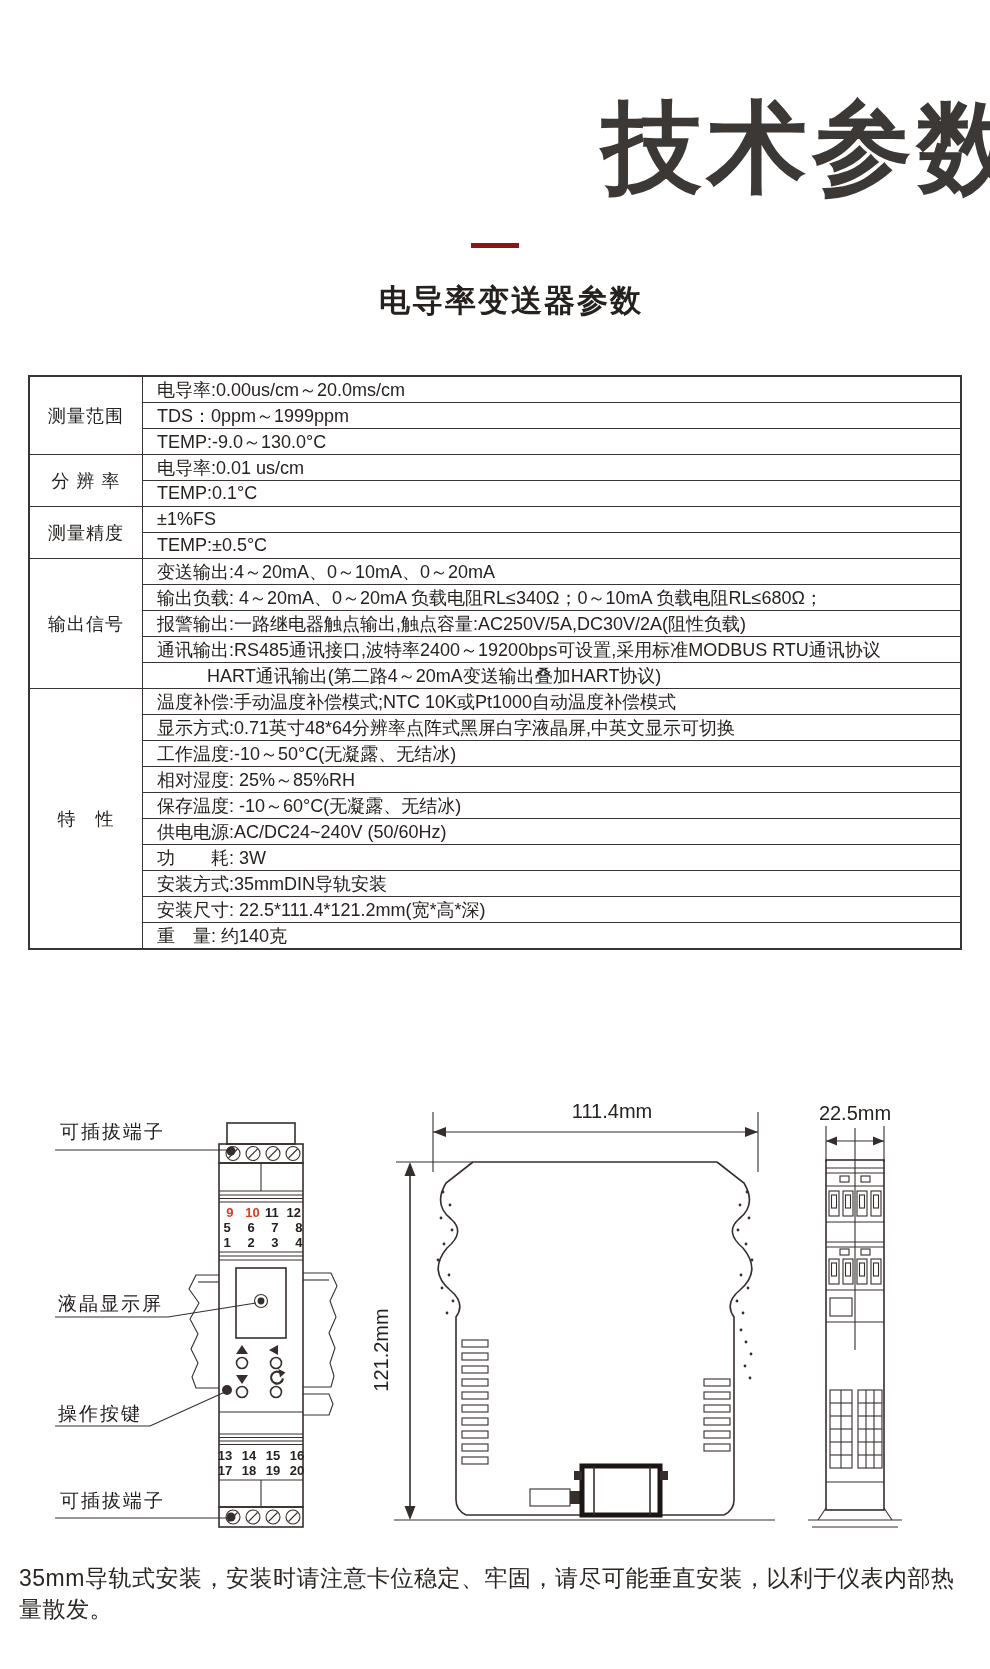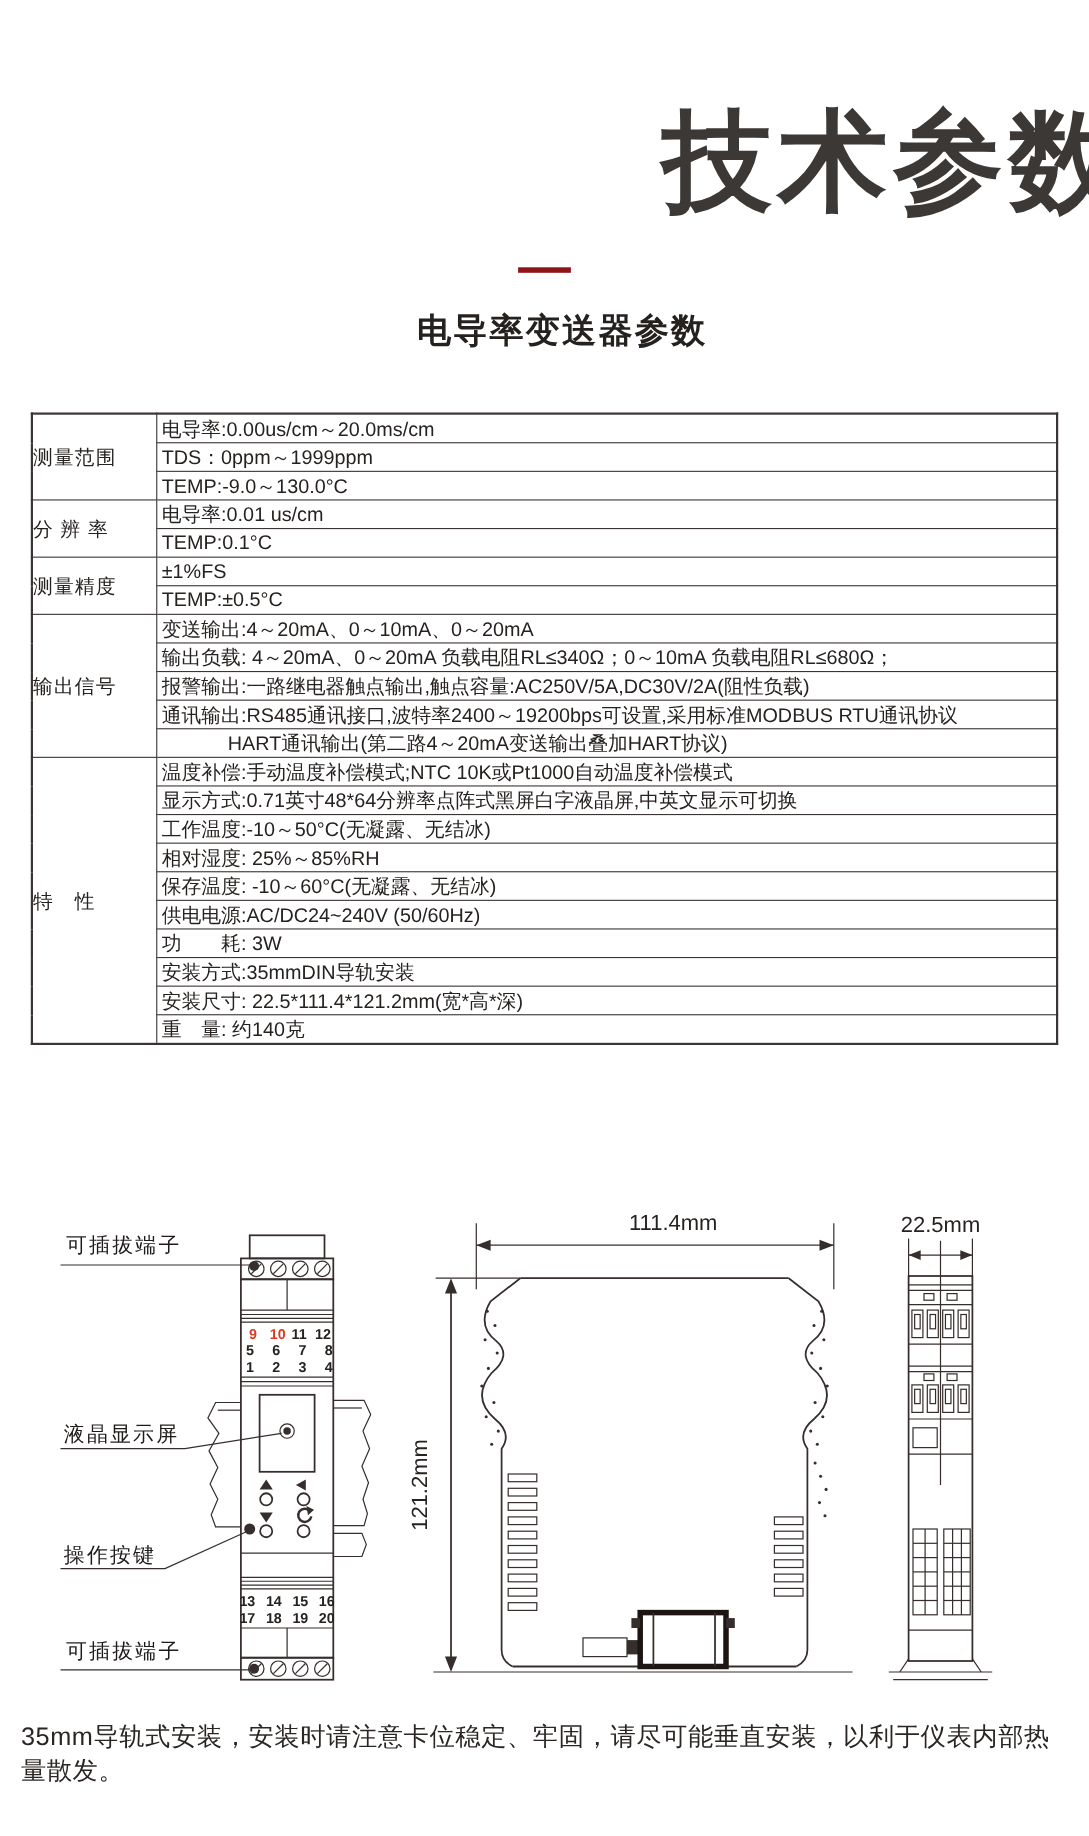--- a/index.html
+++ b/index.html
@@ -3,22 +3,22 @@
 <meta charset="utf-8">
 <style>
   html,body{margin:0;padding:0;background:#ffffff;}
   body{width:990px;height:1669px;position:relative;font-family:"Liberation Sans","DejaVu Sans",sans-serif;color:#262220;}
   .page{position:absolute;inset:0;background:#fff;overflow:hidden;}
   .title{position:absolute;top:92px;left:0;width:990px;text-align:right;font-size:100px;font-weight:bold;color:#3b3836;letter-spacing:5px;line-height:1.1;margin-left:32px;}
   .divider{position:absolute;top:243px;left:471px;width:48px;height:5px;background:#8e1418;}
   .subtitle{position:absolute;top:280px;left:0;width:990px;text-align:center;font-size:31px;font-weight:bold;color:#25211f;letter-spacing:2px;margin-left:16px;}
   table.spec{position:absolute;left:28px;top:375px;width:934px;border-collapse:collapse;border:2.5px solid #3a3534;table-layout:fixed;}
   .spec td{border:1.5px solid #3a3534;height:25px;font-size:18px;padding:0;vertical-align:middle;white-space:nowrap;overflow:hidden;color:#262220;}
-  .spec td.cat{width:112px;letter-spacing:1px;margin-left:34px;}
-  .spec td.val{padding-left:4px;}
+  .spec td.cat{width:112px;text-align:center;letter-spacing:1px;margin-left:34px;}
+  .spec td.val{padding-left:14px;}
   .spec td.val.indent{padding-left:64px;}
   .footer{position:absolute;left:19px;top:1563px;width:950px;font-size:23px;color:#2b2623;letter-spacing:0.5px;}
   svg.diagram{position:absolute;left:0;top:1020px;}
   .ln{stroke:#362e2c;fill:none;stroke-width:1.6px;}
   .thin{stroke:#362e2c;fill:none;stroke-width:1.1px;}
   .thick{stroke:#1c1513;fill:none;stroke-width:5px;}
   .fillink{fill:#362e2c;stroke:none;}
   .dot{fill:#362e2c;stroke:none;}
   text{font-family:"Liberation Sans","DejaVu Sans",sans-serif;}
   .dimtxt{font-size:20px;fill:#262220;}

